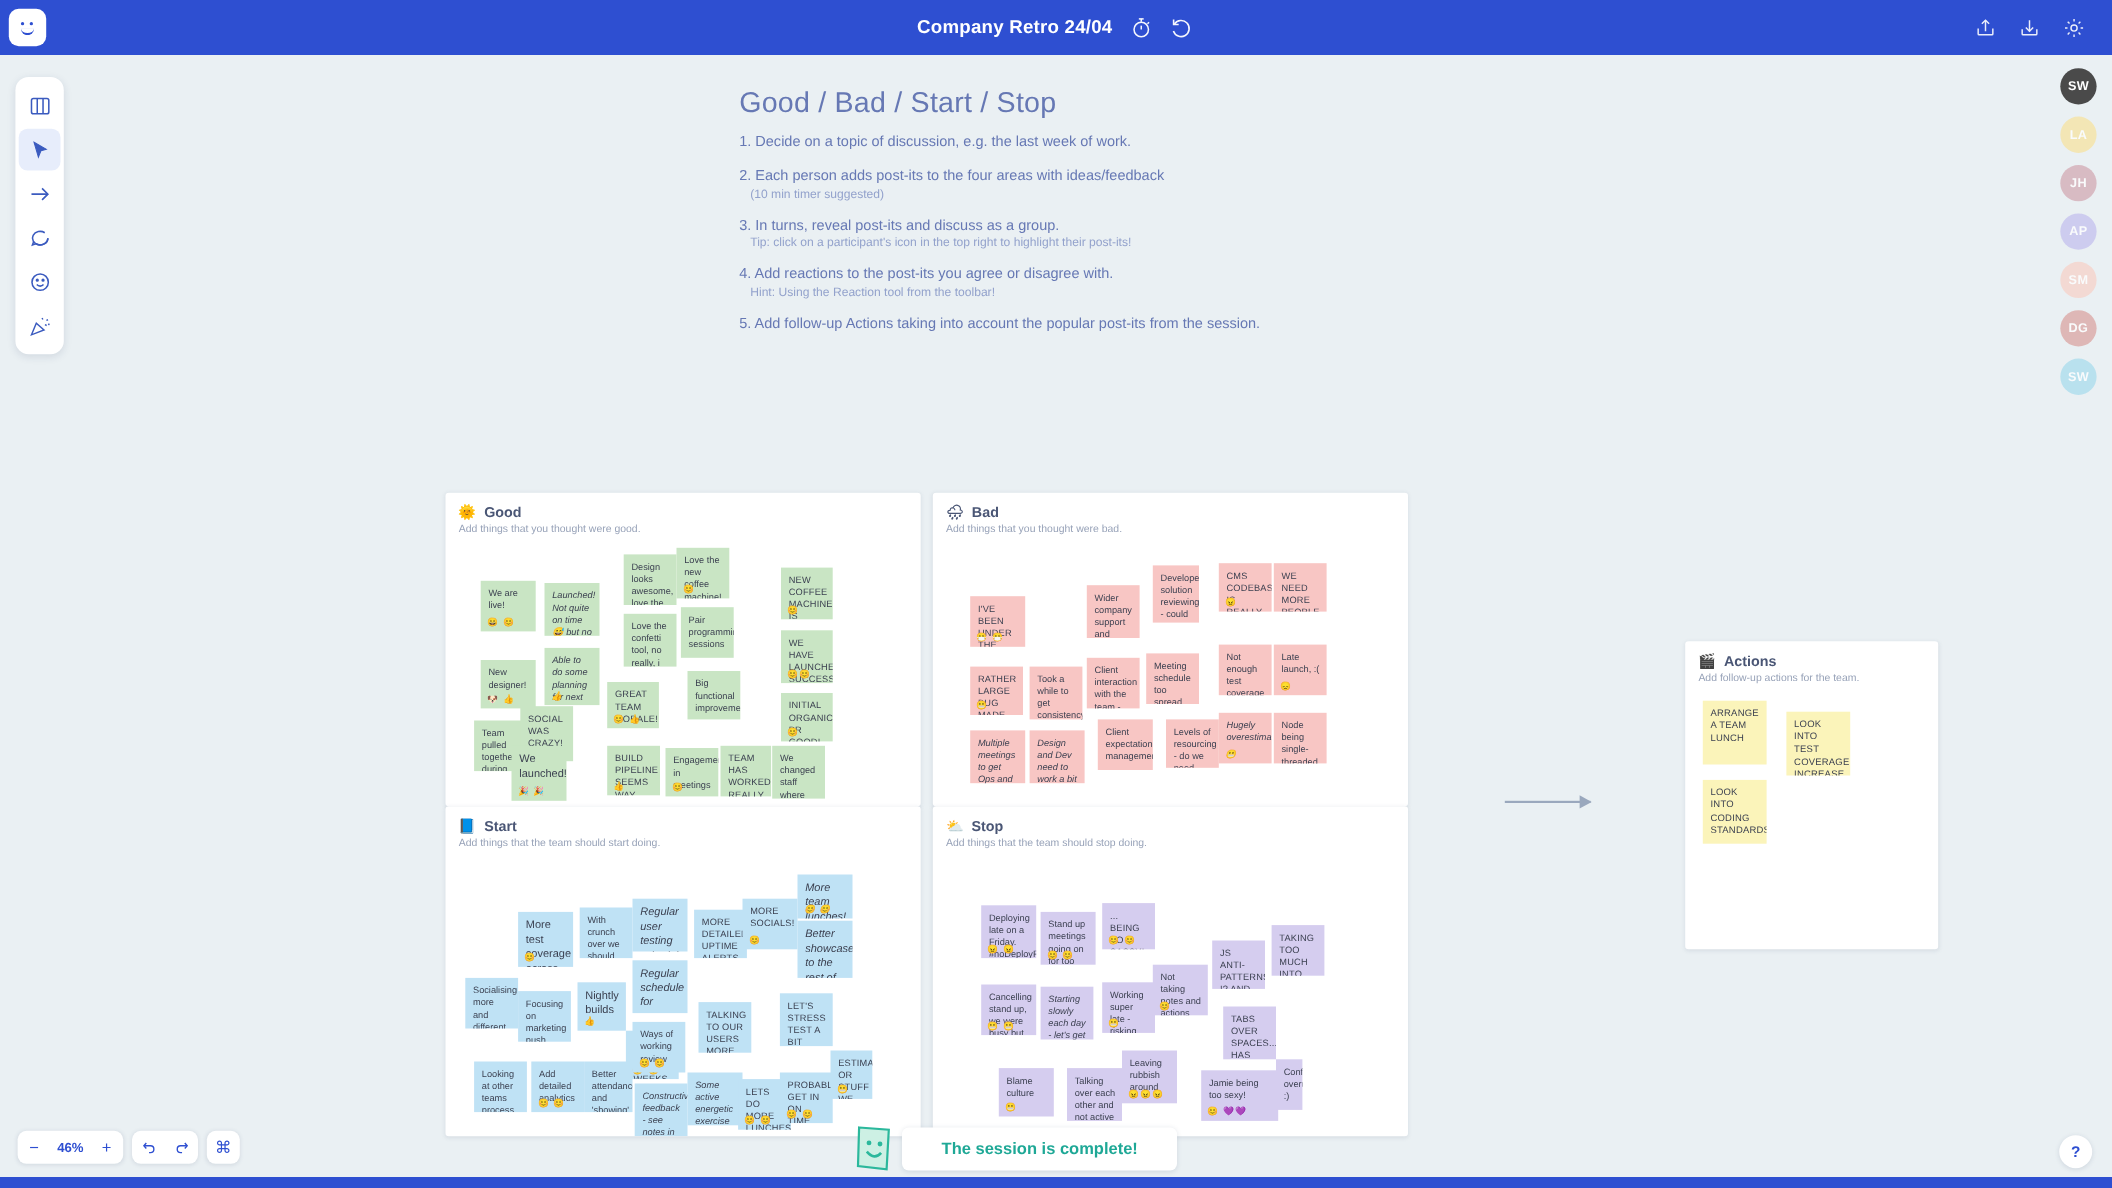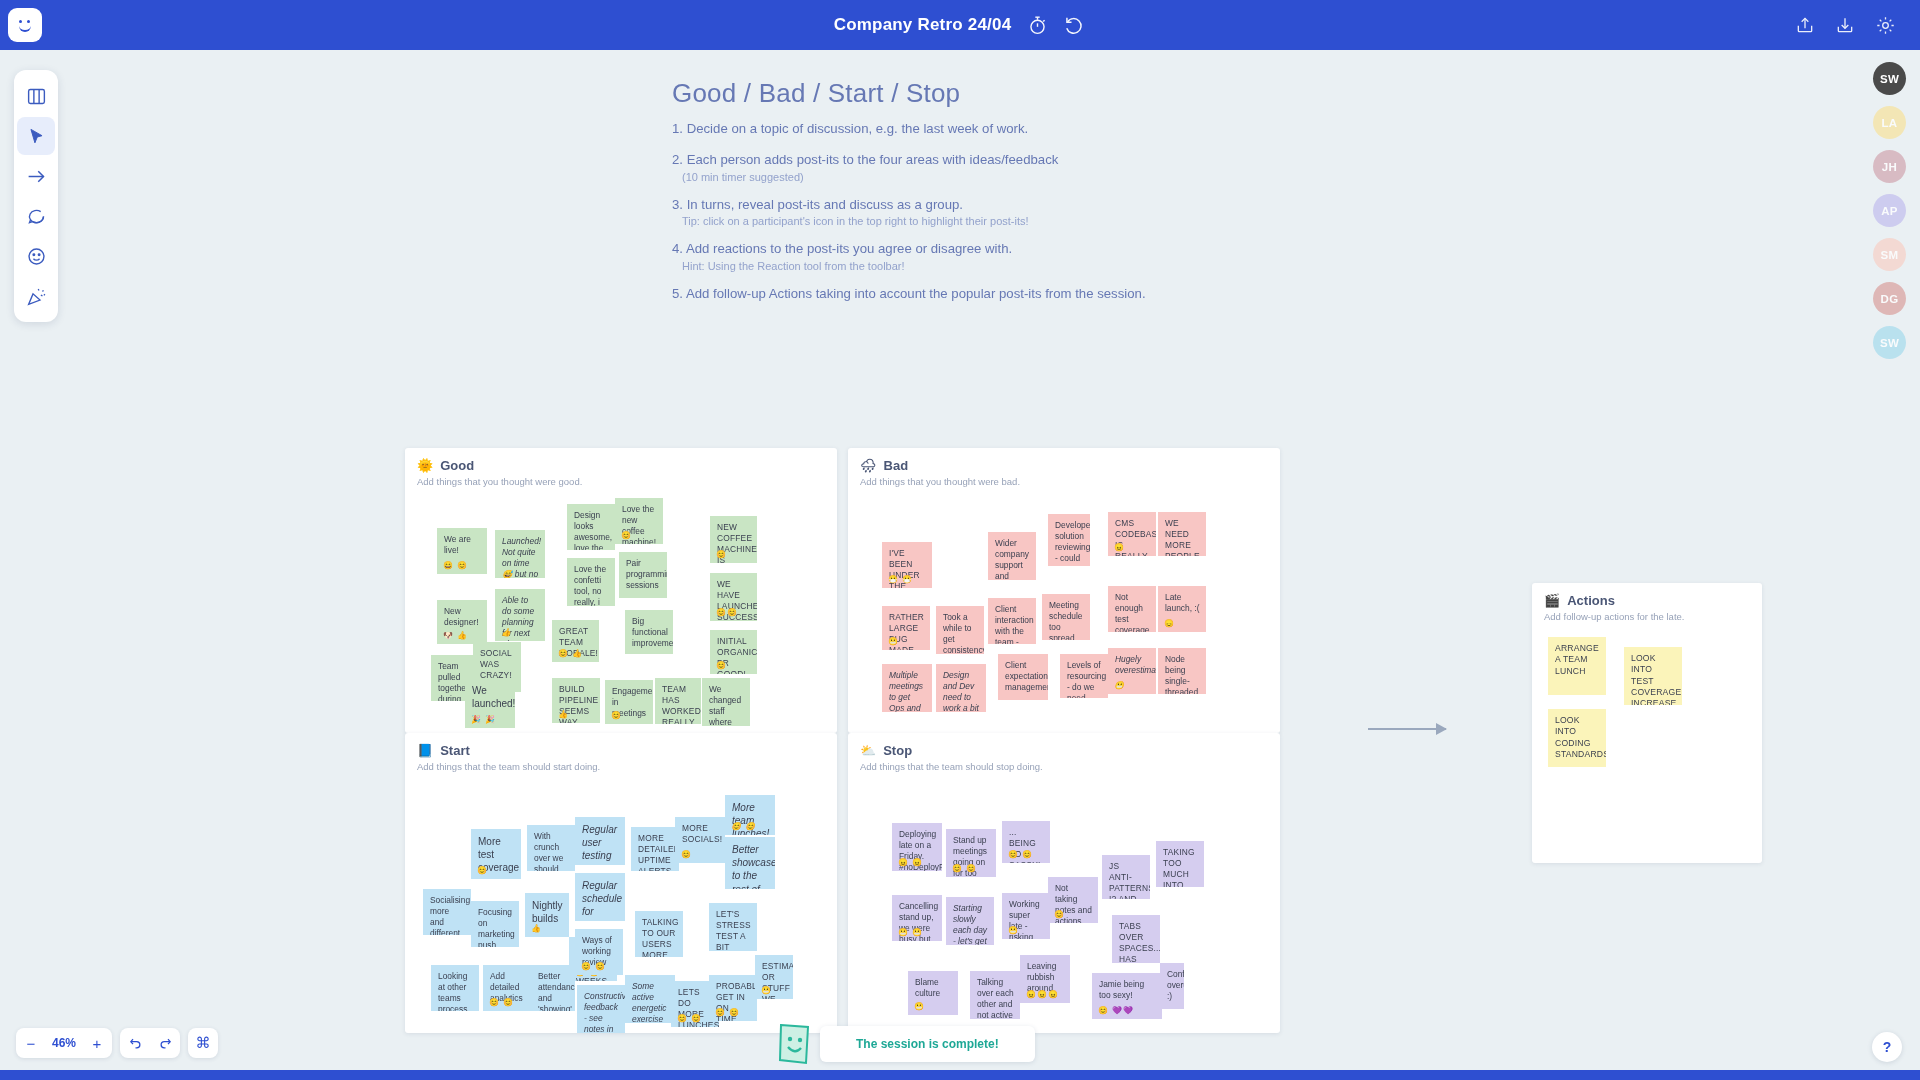--- a/index.html
+++ b/index.html
@@ -149,21 +149,21 @@
   }
   .zbtn.lbl{ font-size:12px; font-weight:bold; min-width:36px;}
 
   .complete-wrap{
     position:absolute; left:778px; bottom:14px; display:flex; align-items:center; gap:8px;
   }
   .complete-note{ width:34px;height:44px; }
   .complete-pill{
     background:#fff; border-radius:6px; padding:11px 36px;
     box-shadow:0 1px 5px rgba(40,60,100,.13);
-    color:#1ea896; font-weight:bold; font-size:12px;
+    color:#1ea896; font-weight:bold; font-size:15px;
   }
   .help-btn{
     position:absolute; right:18px; bottom:18px;
     width:30px;height:30px;border-radius:50%;
     background:#fff; box-shadow:0 1px 5px rgba(40,60,100,.15);
     display:flex;align-items:center;justify-content:center;
     color:#2e4fd1; font-size:14px; font-weight:bold; cursor:pointer;
   }
 </style>
 </head>
@@ -418,21 +418,21 @@
     </div>
 
   <div class="flow-arrow"></div>
 
   <div class="panel" style="left:1532px; top:533px; width:230px; height:280px;">
     <div class="panel-head">
       <div class="panel-title">
         <span class="emo">🎬</span>
         <span>Actions</span>
       </div>
-      <div class="panel-sub">Add follow-up actions for the late.</div>
+      <div class="panel-sub">Add follow-up actions for the team.</div>
     </div>
     <div class="notes" id="actions-notes">
         <div class="note yellow sc" style="left: 16px; top: 54px; width: 58px; height: 58px; font-size: 8.6px;"><span>ARRANGE A TEAM LUNCH</span></div>
         <div class="note yellow sc" style="left: 92px; top: 64px; width: 58px; height: 58px; font-size: 8.6px;"><span>LOOK INTO TEST COVERAGE INCREASE</span></div>
         <div class="note yellow sc" style="left: 16px; top: 126px; width: 58px; height: 58px; font-size: 8.6px;"><span>LOOK INTO CODING STANDARDS</span></div>
       </div>
   </div>
 </div>
 
 <div class="bottombar">

